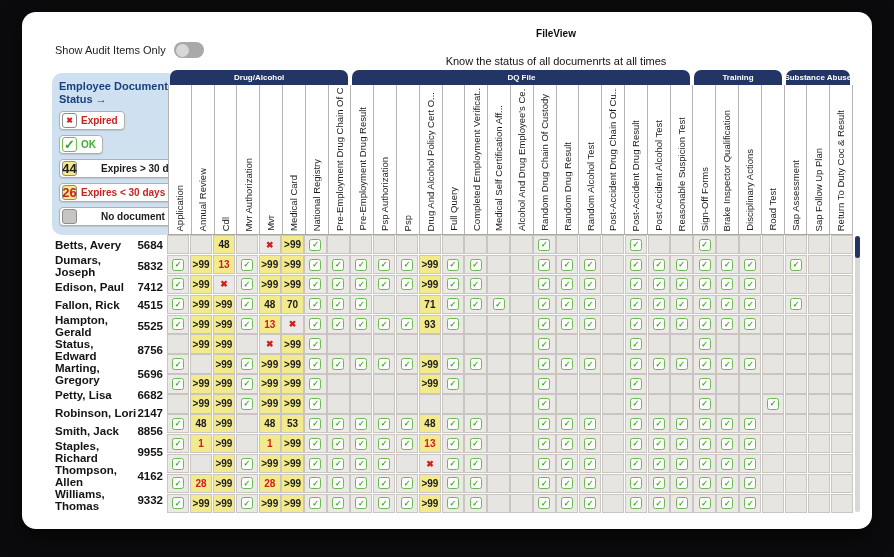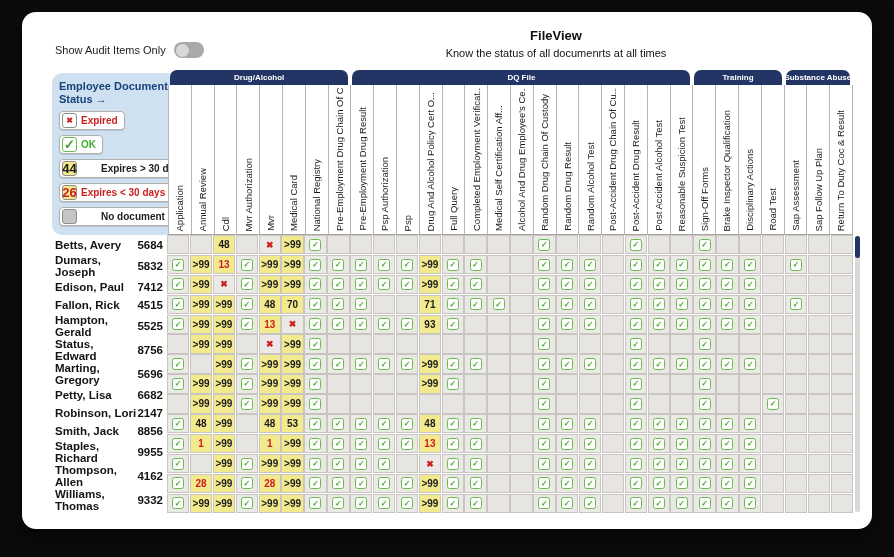--- a/index.html
+++ b/index.html
@@ -13,22 +13,22 @@
     position:absolute;left:22px;top:12px;width:850px;height:517px;
     background:#ffffff;border-radius:14px;
     box-shadow:0 8px 22px rgba(0,0,0,0.55);
   }
   
   .audit-row{position:absolute;left:33px;top:30px;display:flex;align-items:center;gap:8px;text-align:right;}
   .audit-label{font-size:11px;color:#1e1e1e;}
   .toggle{width:30px;height:16px;border-radius:9px;background:#a9a9a9;position:relative;cursor:pointer;}
   .knob{width:13px;height:13px;border-radius:50%;background:#d8d8d8;position:absolute;left:2px;top:1.5px;}
   .titles{position:absolute;left:216px;top:16px;width:636px;text-align:center;}
-  .title{font-size:13px;font-weight:700;color:#0e0e0e;}
-  .subtitle{font-size:11px;color:#121212;margin-top:4px;}
+  .title{font-size:10px;font-weight:700;color:#0e0e0e;}
+  .subtitle{font-size:11px;color:#121212;margin-top:16px;}
   
   .legend{position:absolute;left:30px;top:61px;width:112px;background:#cfe0f1;border-radius:10px;padding:7px 7px 9px 7px;}
   .legend-title{color:#17427c;font-weight:700;font-size:11px;line-height:1.18;margin-bottom:3px;}
   .pill{display:flex;align-items:center;gap:4px;background:#fff;border:1px solid #b2b0ae;border-radius:4px;
         padding:1px 6px 1px 2px;margin-top:5px;font-size:10px;font-weight:700;width:max-content;
         box-shadow:0 1px 1px rgba(0,0,0,0.12);}
   .lg-ic{width:13px;height:13px;border:1px solid #8f8d8b;border-radius:3px;display:flex;align-items:center;
          justify-content:center;font-size:13px;font-weight:700;background:#fff;flex:0 0 13px;}
   .ic-x::before{content:"\2716";color:#c92222;font-size:8px;}
   .ic-check{border-color:#6cb952;}

